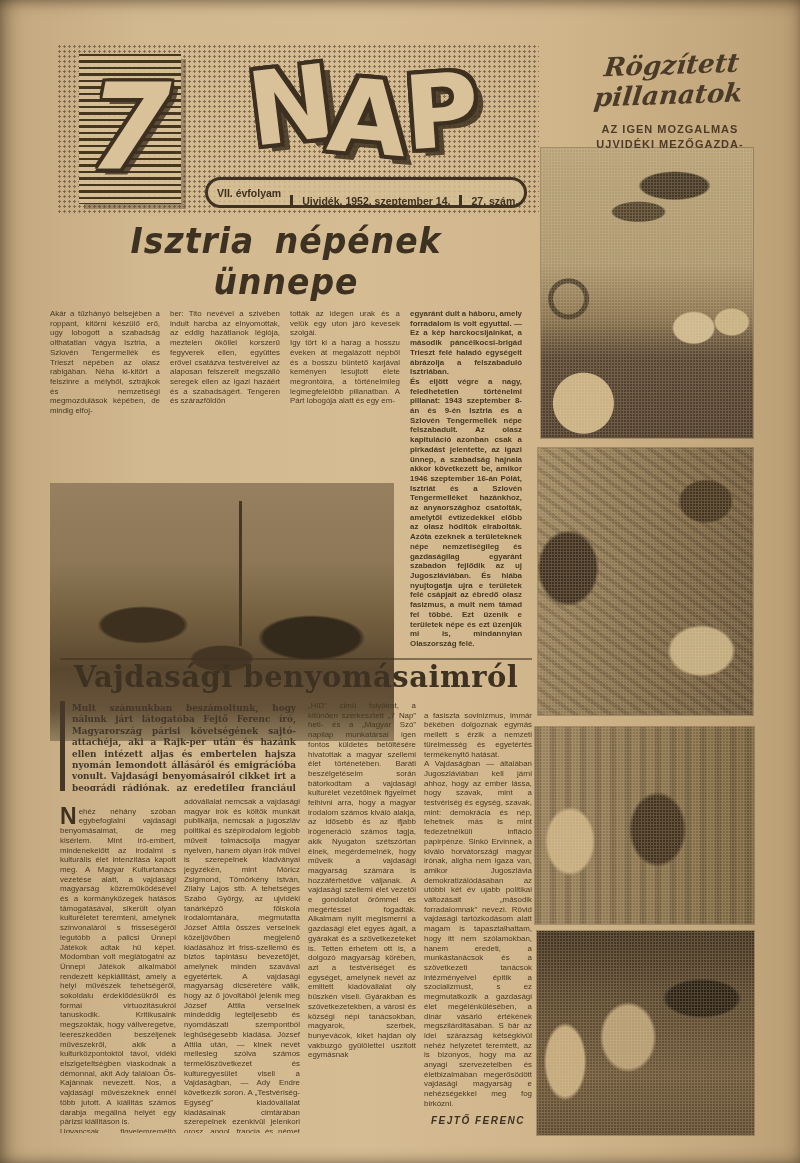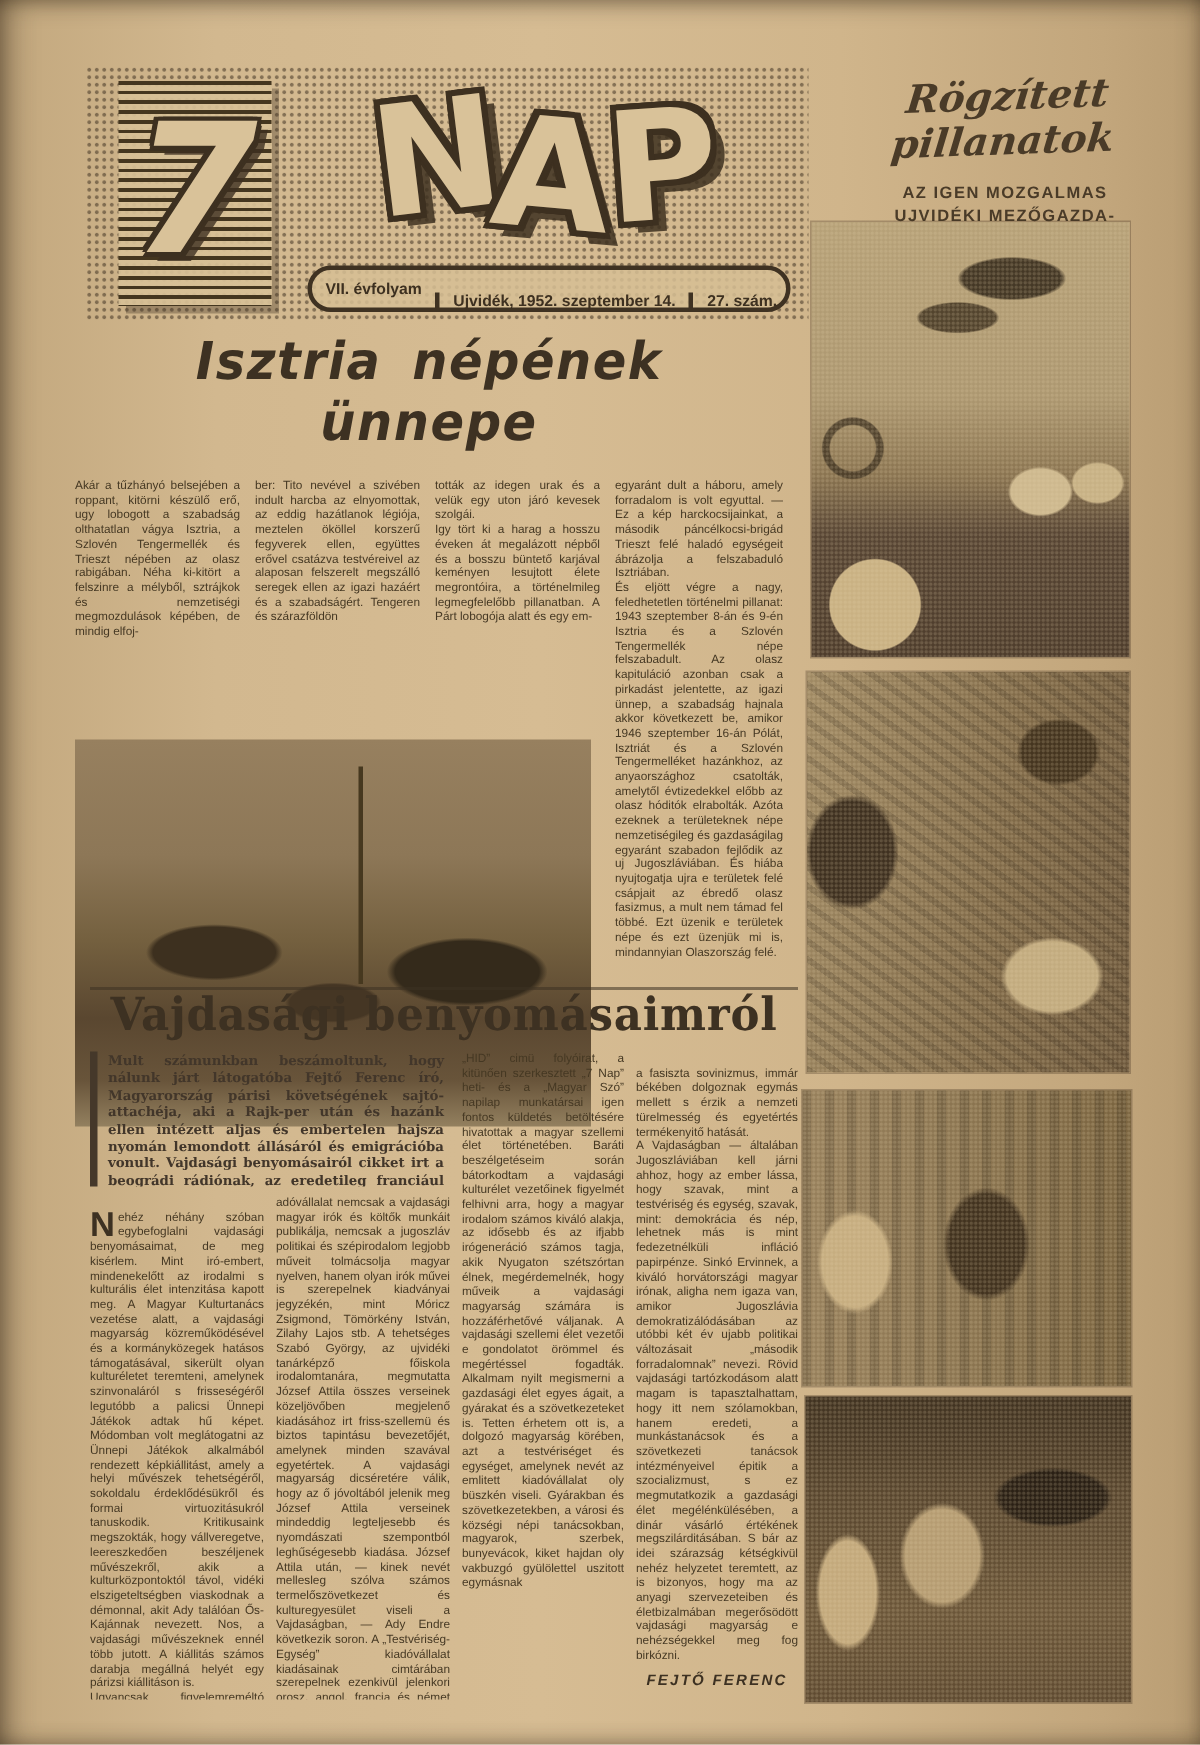--- a/index.html
+++ b/index.html
@@ -80,25 +80,25 @@
       radial-gradient(ellipse 34px 62px at 13% 64%, #c3a97c 0 55%, rgba(0,0,0,0) 63%),
       radial-gradient(ellipse 45px 56px at 42% 52%, #b59c72 0 55%, rgba(0,0,0,0) 63%),
       radial-gradient(ellipse 60px 30px at 76% 33%, rgba(30,22,14,.8) 0 58%, rgba(0,0,0,0) 66%),
       linear-gradient(to bottom, #3f3120 0%, #57452e 30%, #6b5639 70%, #5e4a31 100%); }
 
   
   .article1 { position:absolute; left:50px; top:222px; width:472px; }
   .a1-title { font-family:"DejaVu Sans", sans-serif; font-weight:bold; font-style:italic;
     font-size:33px; letter-spacing:1px; word-spacing:8px; color:#3d3122; text-align:center;
     transform:scaleY(1.05); }
-  .a1-cols { position:relative; margin-top:19px; height:388px; display:flex; gap:10px; }
+  .a1-cols { position:relative; margin-top:9px; height:388px; display:flex; gap:10px; }
   .a1col { flex:0 0 110px; width:110px; font-size:7.9px; line-height:9.7px; text-align:justify;
     color:#453823; white-space:pre-line; overflow:hidden; }
   .a1col.short { max-height:130px; }
-  .a1col.last { flex:0 0 112px; width:112px; height:388px; }
+  .a1col.last { flex:0 0 112px; width:112px; height:388px;font-weight:bold; }
   .a1-photo { position:absolute; left:0; top:174px; width:344px; height:258px;
     background:
       radial-gradient(ellipse 80px 34px at 76% 60%, #342a1b 0 60%, rgba(0,0,0,0) 67%),
       radial-gradient(ellipse 68px 28px at 27% 55%, #3d301f 0 60%, rgba(0,0,0,0) 67%),
       radial-gradient(ellipse 48px 20px at 50% 68%, #453624 0 60%, rgba(0,0,0,0) 67%),
       linear-gradient(to bottom, #97805f 0%, #8d7757 30%, #74603f 52%, #5a4730 72%, #68543a 88%, #93805f 100%); }
   .a1-photo .mast { position:absolute; left:55%; top:7%; width:3px; height:56%; background:#46381f; }
 
   
   .rule { position:absolute; left:60px; top:658px; width:472px; height:1.5px; background:rgba(61,49,34,.55); }

